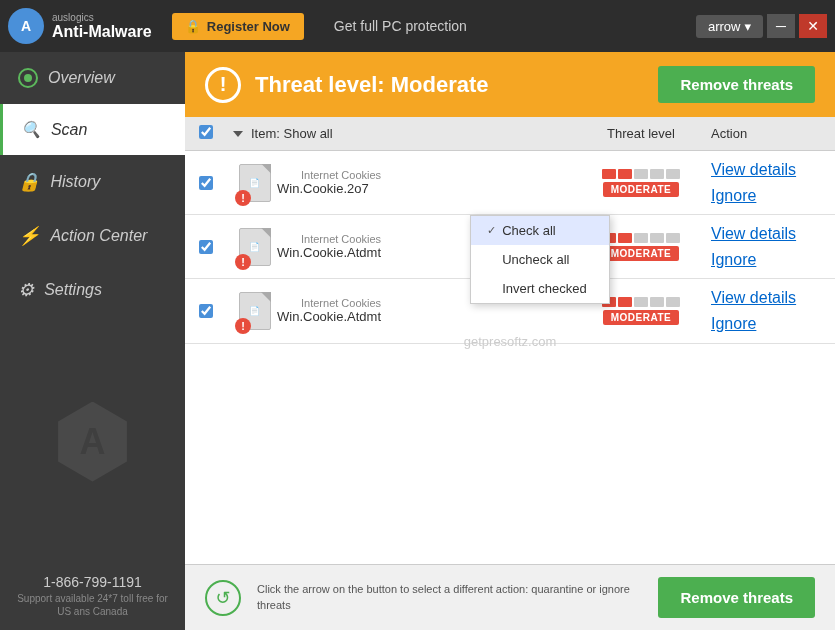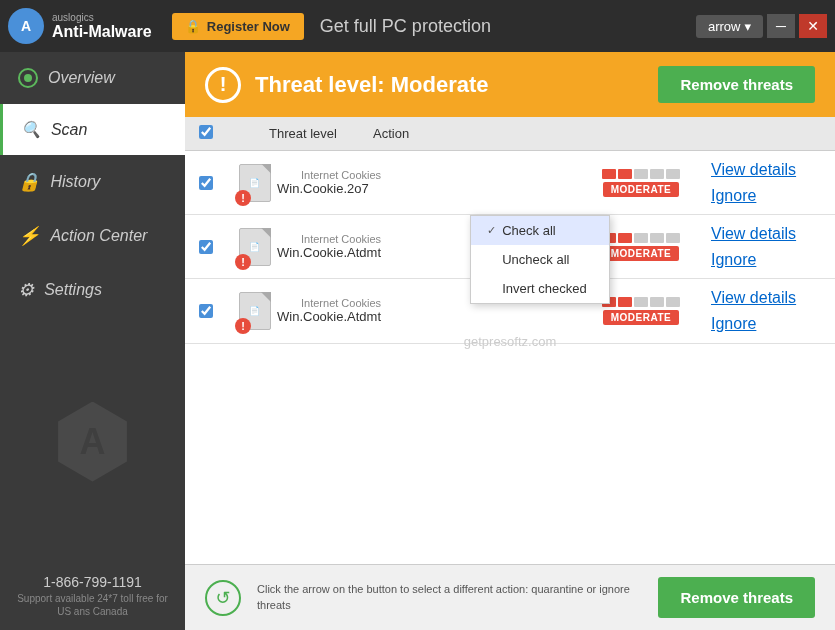--- a/index.html
+++ b/index.html
@@ -27,21 +27,21 @@
       color: #333;
       border: none;
       padding: 6px 14px;
       font-size: 13px;
       font-weight: 600;
       cursor: pointer;
       border-radius: 3px;
       display: flex; align-items: center; gap: 5px;
       margin-left: 12px;
     }
-    .get-protection { color: #ccc; font-size: 18px; margin-left: 8px; }
+    .get-protection { color: #ccc; font-size: 14px; margin-left: 22px; }
     .window-controls { margin-left: auto; display: flex; align-items: center; gap: 4px; }
     .help-btn {
       background: #555;
       color: white;
       border: none;
       padding: 4px 12px;
       font-size: 13px;
       cursor: pointer;
       border-radius: 3px;
       display: flex; align-items: center; gap: 4px;
@@ -364,20 +364,24 @@
       <button class="remove-threats-btn-top">Remove threats</button>
       <div class="threat-arrow"></div>
     </div>
 
     <div class="table-area">
 
       <div class="table-header">
         <div class="col-check">
           <input type="checkbox" checked="" style="">
         </div>
+        <div class="col-item">
+          <span class="dropdown-arrow"></span>
+          <span>Item: Show all</span>
+        </div>
         <div class="col-threat">Threat level</div>
         <div class="col-action">Action</div>
       </div>
 
       <div class="table-row">
         <div class="row-check col-check">
           <input type="checkbox" checked="" style="">
         </div>
         <div class="row-icon">
           <div class="threat-file-icon">

